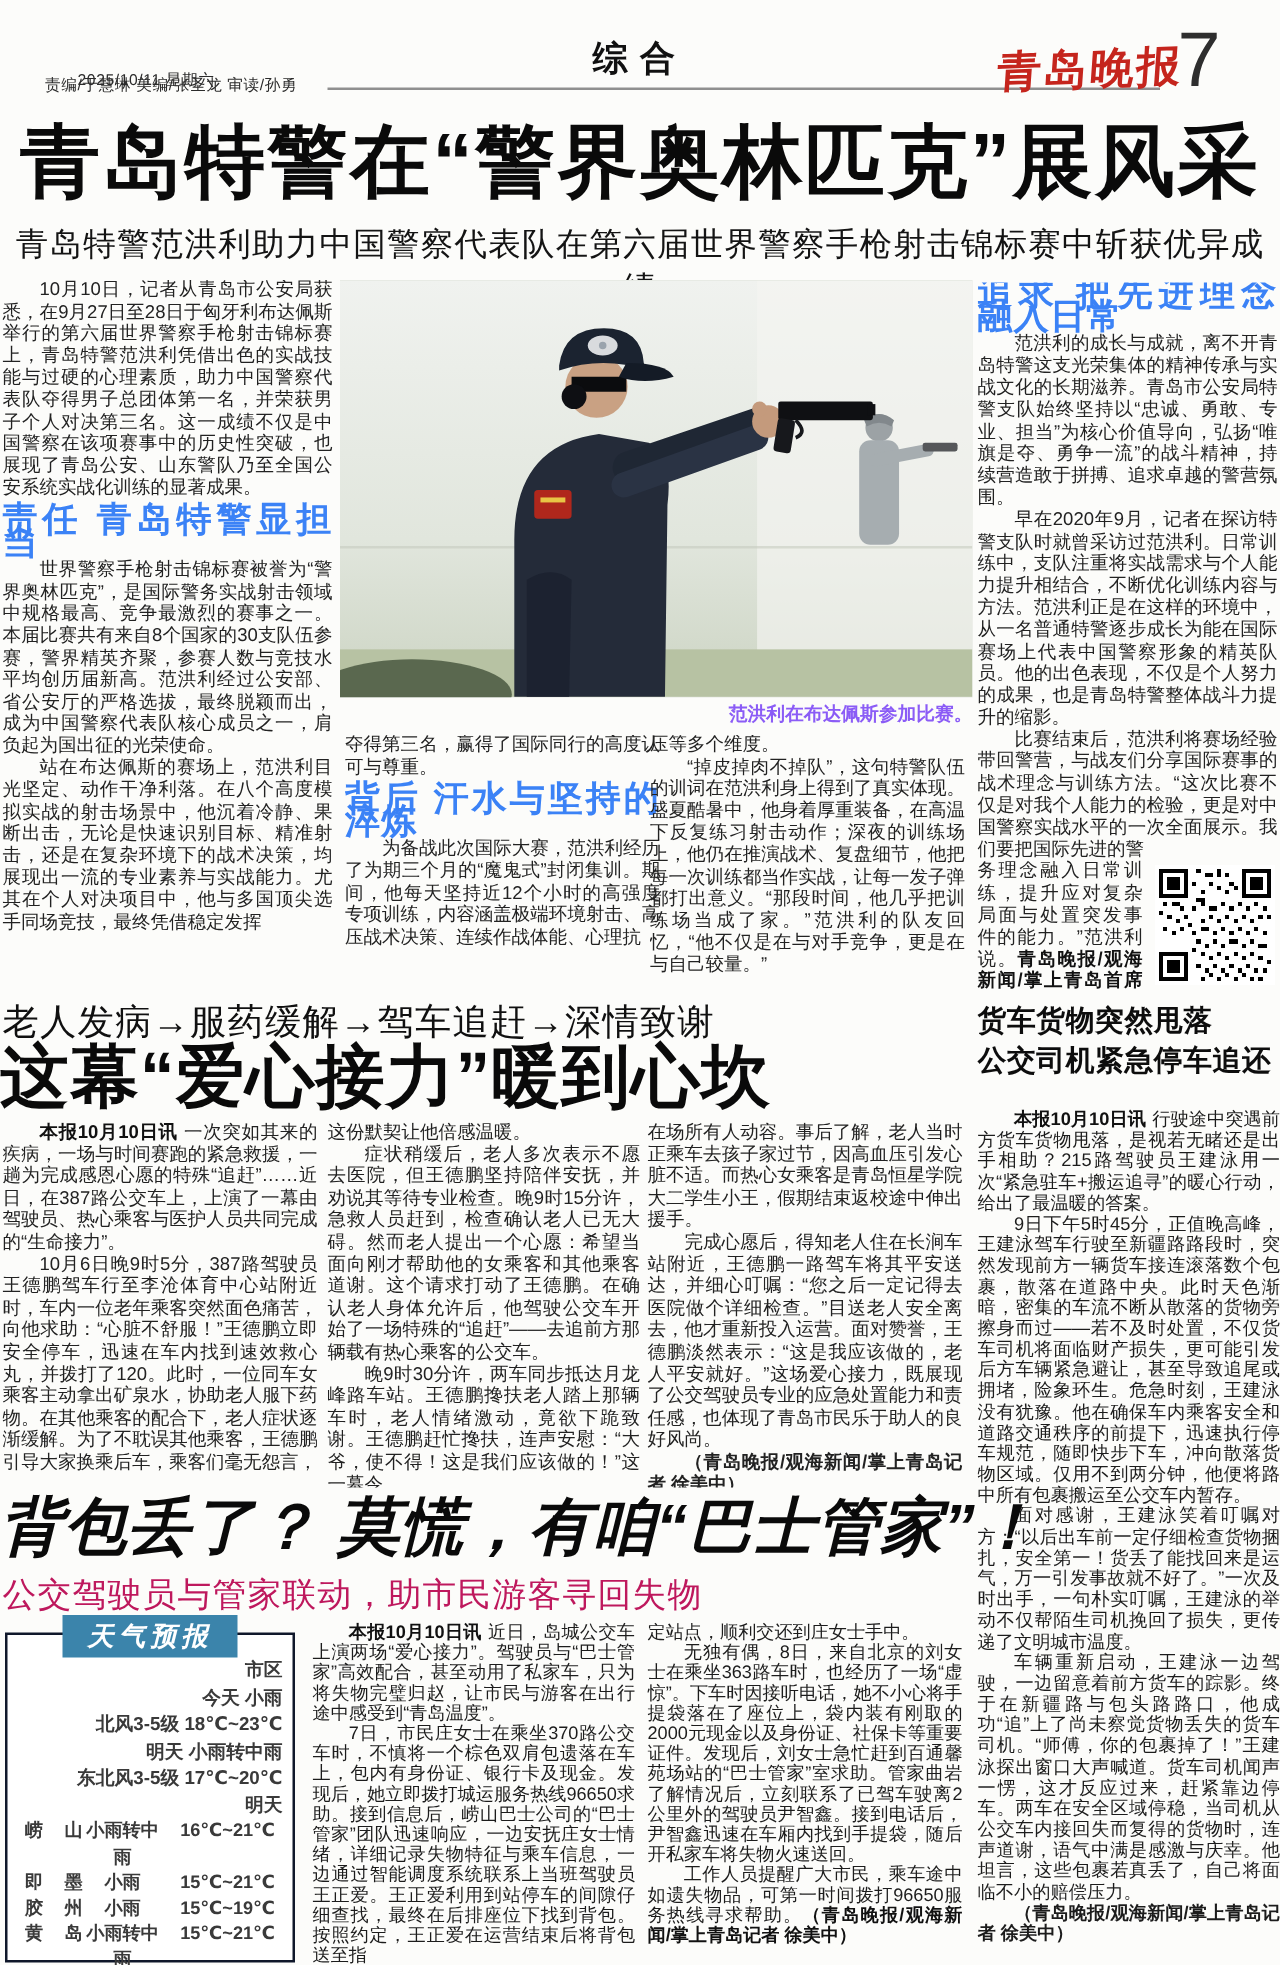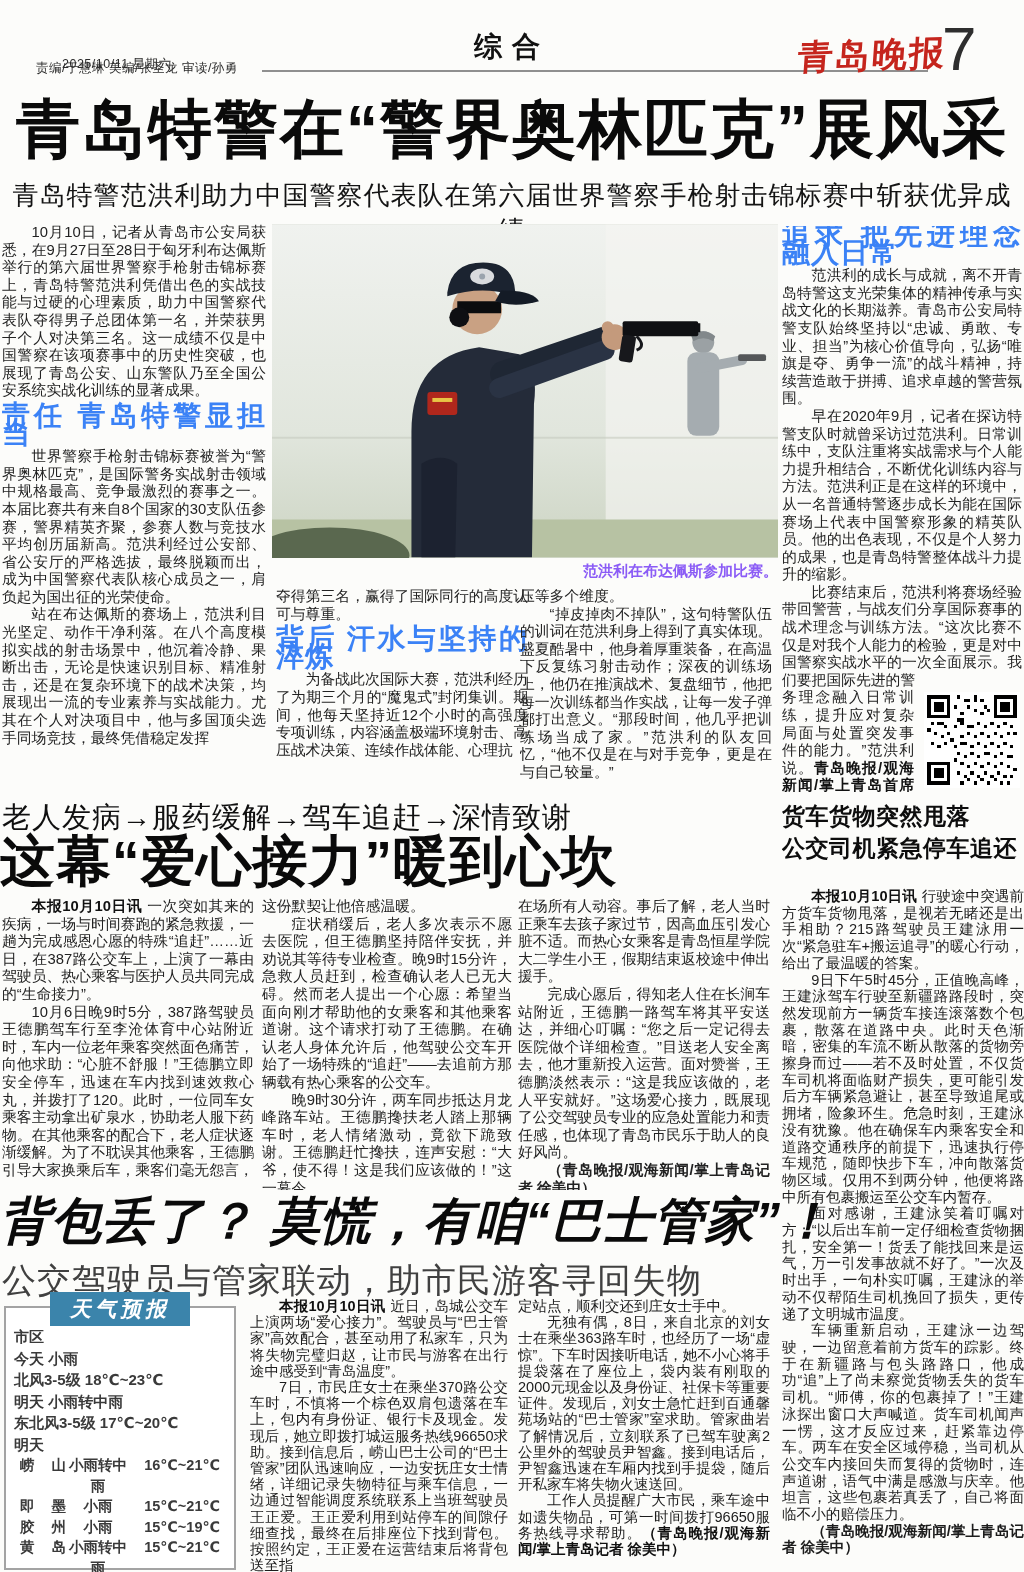--- a/index.html
+++ b/index.html
@@ -30,29 +30,29 @@
   .qrblock{float:right;width:100px;margin:3px 0 0 8px;text-align:center;}
   
   .a2-kicker{font-size:29px;color:#101010;letter-spacing:1px;}
   .a2-headline{font-size:55px;font-weight:900;color:#0a0a0a;letter-spacing:1px;line-height:1;}
   
   .a3-headline{font-size:23px;line-height:32px;font-weight:800;color:#0d0d0d;margin:0 0 24px;letter-spacing:.5px;}
   .a3body{font-size:14.6px;line-height:16.7px;}
   .a3body .para{margin:0;}
   
   .a4-headline{font-size:50px;font-weight:900;color:#0a0a0a;letter-spacing:1px;line-height:1;font-style:italic;}
-  .a4-subhead{font-size:34px;color:#404040;letter-spacing:1px;}
+  .a4-subhead{font-size:27px;color:#be185d;letter-spacing:1px;}
   .body14{font-size:14.5px;line-height:16.2px;}
   
-  .weather{border:2px solid #a3a3a3;background:#fff;}
+  .weather{border:2px solid #0f172a;background:#fff;}
   .weather-tab{position:absolute;top:-16px;left:50%;transform:translateX(-50%);
                background:var(--weather_blue,#3b84ab);color:#fff;padding:3px 20px;
                font-size:21px;font-weight:bold;font-style:italic;letter-spacing:4px;white-space:nowrap;}
   .wbody{padding:18px 8px 0;}
-  .wline{text-align:left;font-weight:bold;color:#3a3a3a;font-size:15px;line-height:21.5px;}
+  .wline{text-align:right;font-weight:bold;color:#3a3a3a;font-size:15px;line-height:21.5px;}
   .wrow{display:flex;align-items:flex-start;padding:0 6px;font-weight:bold;color:#3a3a3a;font-size:14.5px;line-height:20.5px;}
   .wrow .city{width:46px;display:inline-block;text-align:justify;text-align-last:justify;}
   .wrow .wx{flex:1;text-align:center;}
   .wrow .temp{width:90px;text-align:right;white-space:nowrap;}
 </style>
 </head>
 <body>
 
 <div class="page">
 

